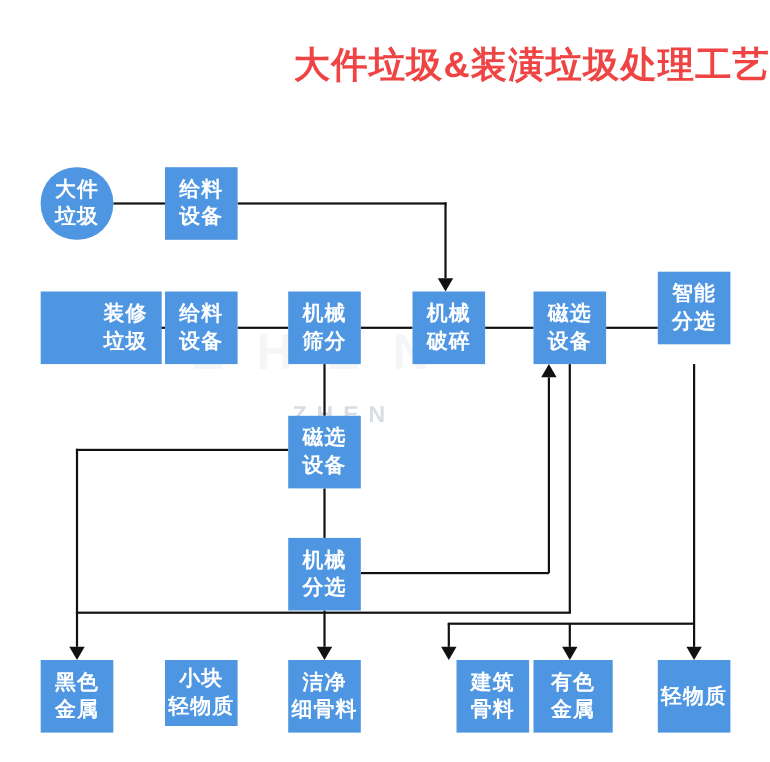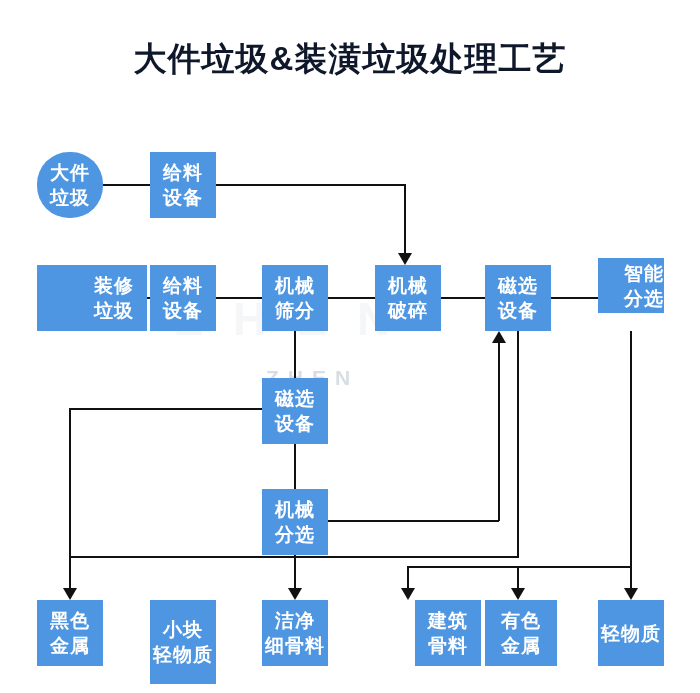--- a/index.html
+++ b/index.html
@@ -13,26 +13,26 @@
   .canvas{
     position:relative;
     width:700px;height:693px;
     background:var(--bg);
     overflow:hidden;
   }
   .page-title{
     position:absolute;
     left:0;right:0;top:40px;
     margin:0;
-    text-align:center;
+    text-align:right;
     font-size:33px;
     line-height:37px;
     font-weight:800;
     letter-spacing:1px;
-    color:#0f172a;
+    color:#ef4444;
   }
   .node{
     position:absolute;
     background:var(--blue);
     color:var(--node-text);
     display:flex;
     flex-direction:column;
     align-items:center;
     justify-content:center;
     font-size:19px;
@@ -112,37 +112,37 @@
         <div class="node-line">筛分</div>
       </div>
       <div class="node" style="left: 375px; top: 265px; width: 66px; height: 66px;">
         <div class="node-line">机械</div>
         <div class="node-line">破碎</div>
       </div>
       <div class="node" style="left: 485px; top: 265px; width: 66px; height: 66px;">
         <div class="node-line">磁选</div>
         <div class="node-line">设备</div>
       </div>
-      <div class="node" style="left: 598px; top: 258px; width: 66px; height: 55px; align-items: flex-end;">
+      <div class="node" style="left: 598px; top: 247px; width: 66px; height: 66px;">
         <div class="node-line">智能</div>
         <div class="node-line">分选</div>
       </div>
       <div class="node" style="left: 262px; top: 378px; width: 66px; height: 66px;">
         <div class="node-line">磁选</div>
         <div class="node-line">设备</div>
       </div>
       <div class="node" style="left: 262px; top: 489px; width: 66px; height: 66px;">
         <div class="node-line">机械</div>
         <div class="node-line">分选</div>
       </div>
       <div class="node" style="left: 37px; top: 600px; width: 66px; height: 66px;">
         <div class="node-line">黑色</div>
         <div class="node-line">金属</div>
       </div>
-      <div class="node" style="left: 150px; top: 600px; width: 66px; height: 84px;">
+      <div class="node" style="left: 150px; top: 600px; width: 66px; height: 60px;">
         <div class="node-line">小块</div>
         <div class="node-line">轻物质</div>
       </div>
       <div class="node" style="left: 262px; top: 600px; width: 66px; height: 66px;">
         <div class="node-line">洁净</div>
         <div class="node-line">细骨料</div>
       </div>
       <div class="node" style="left: 375px; top: 600px; width: 66px; height: 66px; margin-left: 40px;">
         <div class="node-line">建筑</div>
         <div class="node-line">骨料</div>

